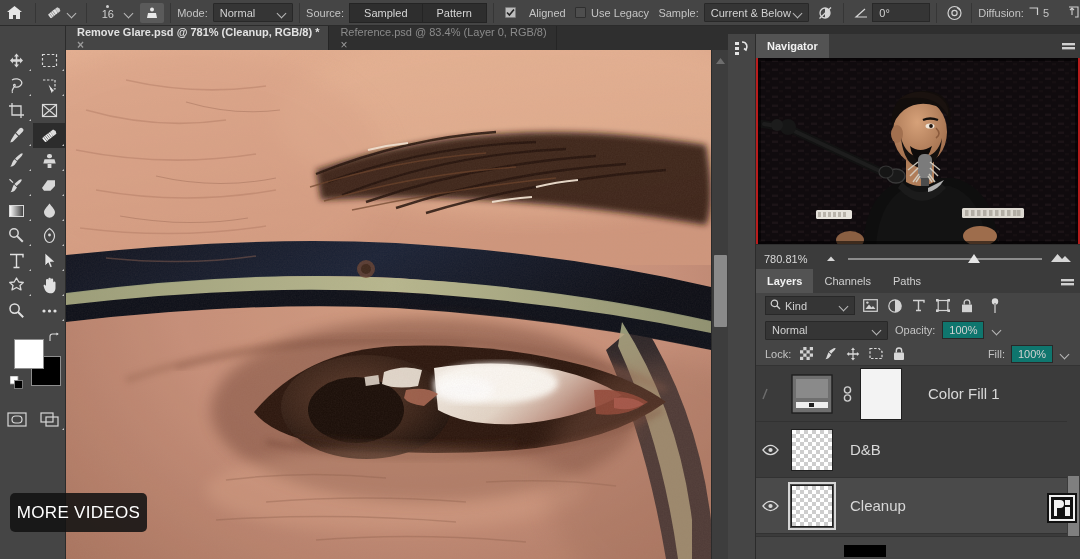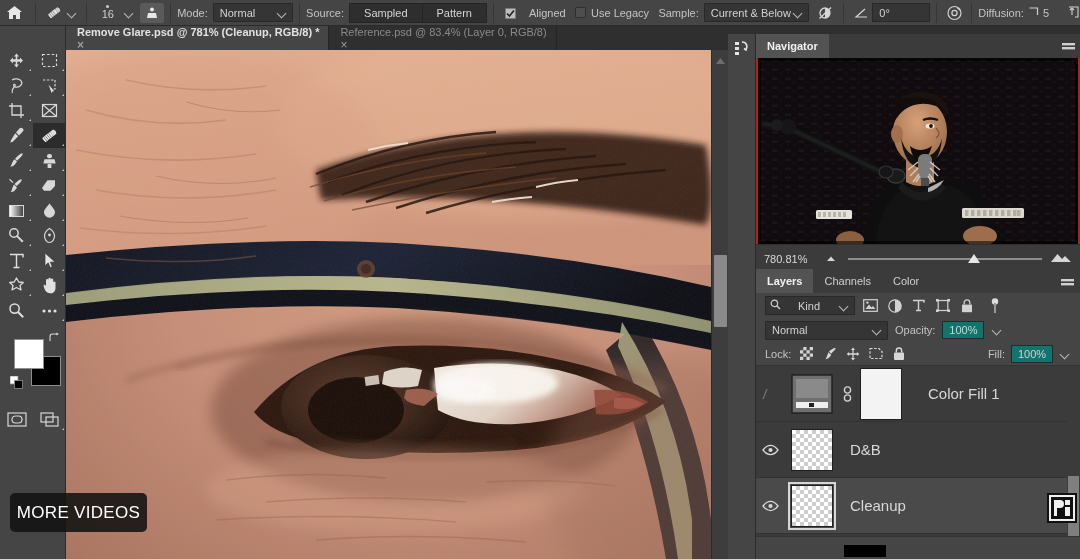--- a/index.html
+++ b/index.html
@@ -174,21 +174,21 @@
     background:#3b3b3b;
   }
   #layers-tabrow{ height:21px; display:flex; align-items:flex-end; position:relative; background:#3b3b3b;}
   #layers-menu-btn{ position:absolute; right:5px; top:6px; }
   #filter-row{
     height:25px; display:flex; align-items:center; gap:7px; padding:0 9px;
     background:#454545;
   }
   #kind-dd{
     width:90px;height:19px;background:#353535;border:1px solid #282828;
-    display:flex;align-items:center;gap:17px;padding:0 4px;font-size:11px;color:#d2d2d2;justify-content:flex-end;
+    display:flex;align-items:center;gap:4px;padding:0 4px;font-size:11px;color:#d2d2d2;justify-content:flex-end;
   }
   #kind-dd .chev{ margin-left:auto; }
   .filter-ico{ width:17px;height:17px;display:flex;align-items:center;justify-content:center;}
   #blend-row{
     height:24px;display:flex;align-items:center;gap:7px;padding:0 9px;background:#454545;
   }
   #blend-dd{ width:123px; }
   #lock-row{
     height:24px;display:flex;align-items:center;gap:8px;padding:0 9px;background:#454545;
     border-bottom:1px solid #333;
@@ -296,21 +296,21 @@
     <div class="ob-sep"></div>
 
     <span class="ob-lbl">Source:</span>
     <div style="width:6px"></div>
     <div class="seg first">Sampled</div>
     <div class="seg">Pattern</div>
 
     <div class="ob-sep"></div>
     <div style="width:6px"></div>
 
-    <div style="display:flex;align-items:flex-end;gap:13px">
+    <div style="display:flex;align-items:flex-start;gap:13px">
       <span class="cbx">
         <svg width="9" height="9" viewBox="0 0 9 9">
             <path d="M1 4.5 3.4 7 8 1.6" stroke="#232323" stroke-width="1.6" fill="none"></path>
           </svg>
       </span>
       <span class="ob-lbl">Aligned</span>
     </div>
 
     <div style="width:11px"></div>
 
@@ -905,21 +905,21 @@
           </svg>
       </span>
     </div>
   </div>
 
   <div id="layers-panel">
 
     <div id="layers-tabrow">
       <div class="pnl-tab active">Layers</div>
       <div class="pnl-tab">Channels</div>
-      <div class="pnl-tab">Color</div>
+      <div class="pnl-tab">Paths</div>
       <div id="layers-menu-btn">
         <svg width="14" height="10" viewBox="0 0 14 10">
             <rect x="0" y="1" width="13" height="2.4" fill="#d0d0d0"></rect>
             <rect x="0" y="5" width="13" height="2.4" fill="#d0d0d0"></rect>
           </svg>
       </div>
     </div>
 
     <div id="filter-row">
       <div id="kind-dd">

